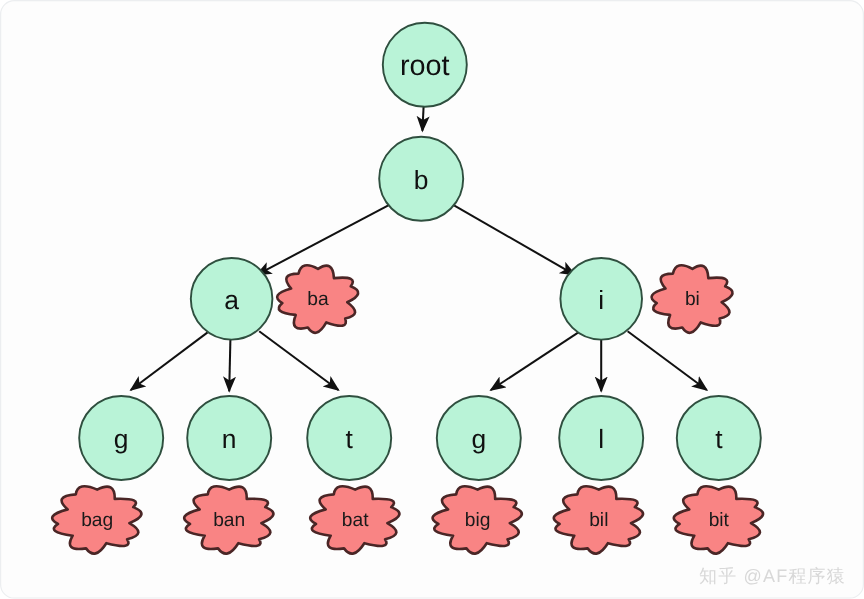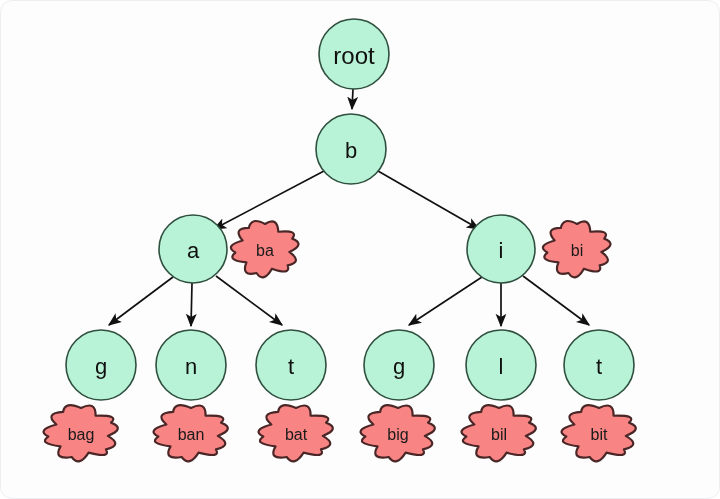--- a/index.html
+++ b/index.html
@@ -167,14 +167,15 @@
           <circle cx="500" cy="364" r="35" class="tree-node-circle"></circle>
           <text x="500" y="365" class="tree-node-label small">l</text>
         </g>
         <g>
           <circle cx="598" cy="364" r="35" class="tree-node-circle"></circle>
           <text x="598" y="365" class="tree-node-label small">t</text>
         </g>
       </g>
   </svg>
 
+  <div class="watermark">知乎 @AF程序猿</div>
 
 </div>
 
 </body></html>

